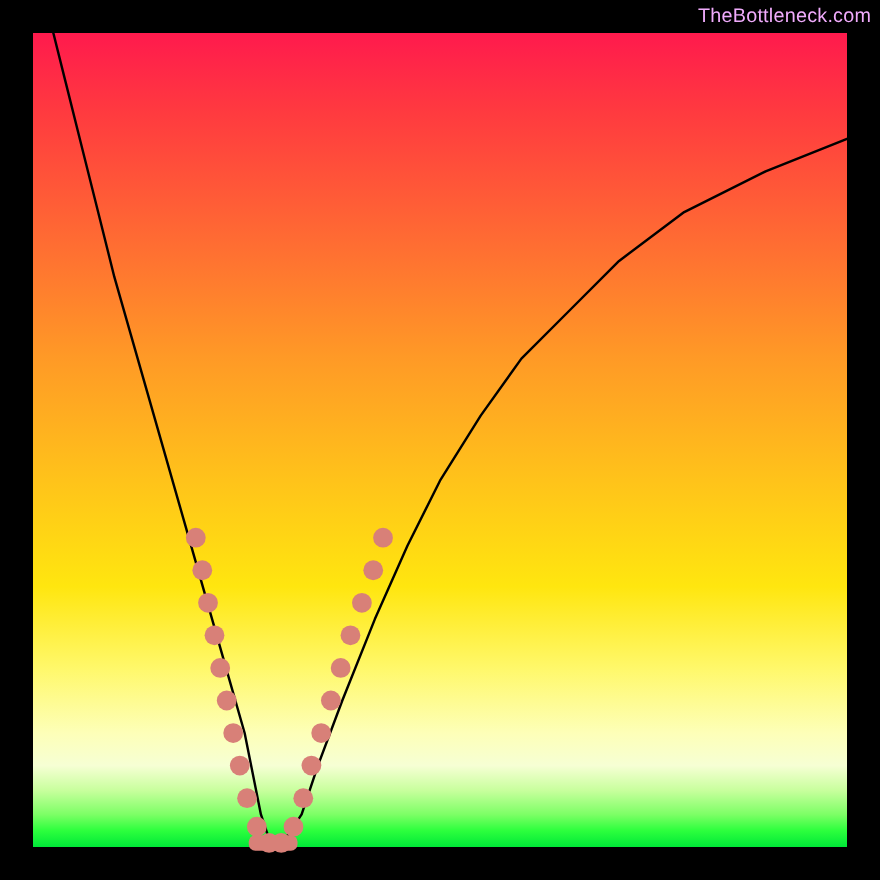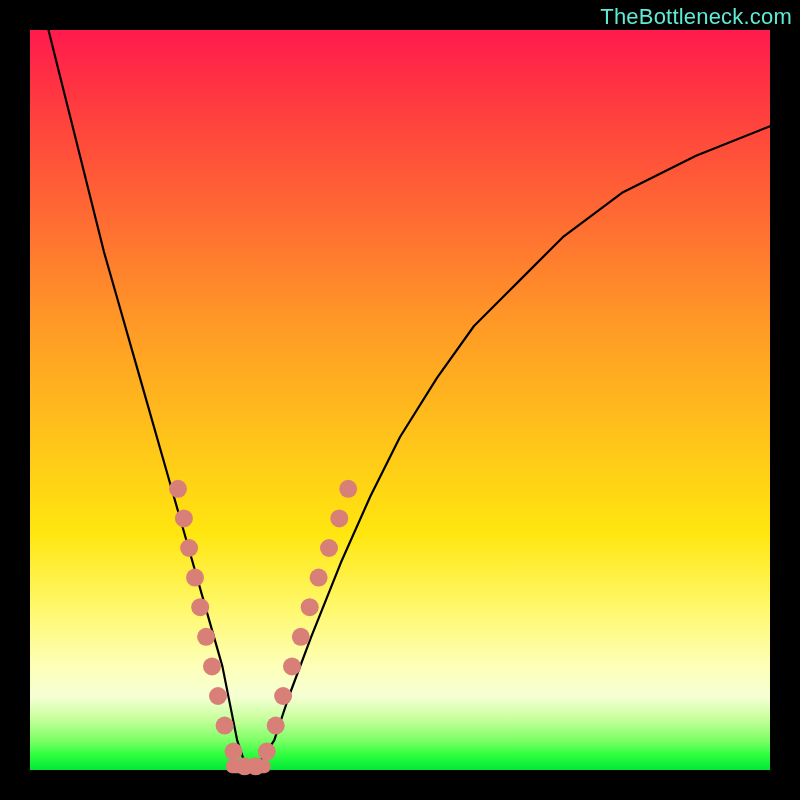--- a/index.html
+++ b/index.html
@@ -38,22 +38,22 @@
       #c9ff9e 93%,
       #7dff66 96%,
       #2cff3d 98%,
       #00e838 100%
     );
   }
   .watermark {
     position: absolute;
     top: 4px;
     right: 8px;
-    color: #5eead4;
-    font-size: 22px;
+    color: #f0abfc;
+    font-size: 18px;
     font-weight: 400;
     letter-spacing: 0.2px;
     user-select: none;
   }
   svg.curve {
     position: absolute;
     left: 30px;
     top: 30px;
     width: 740px;
     height: 740px;

